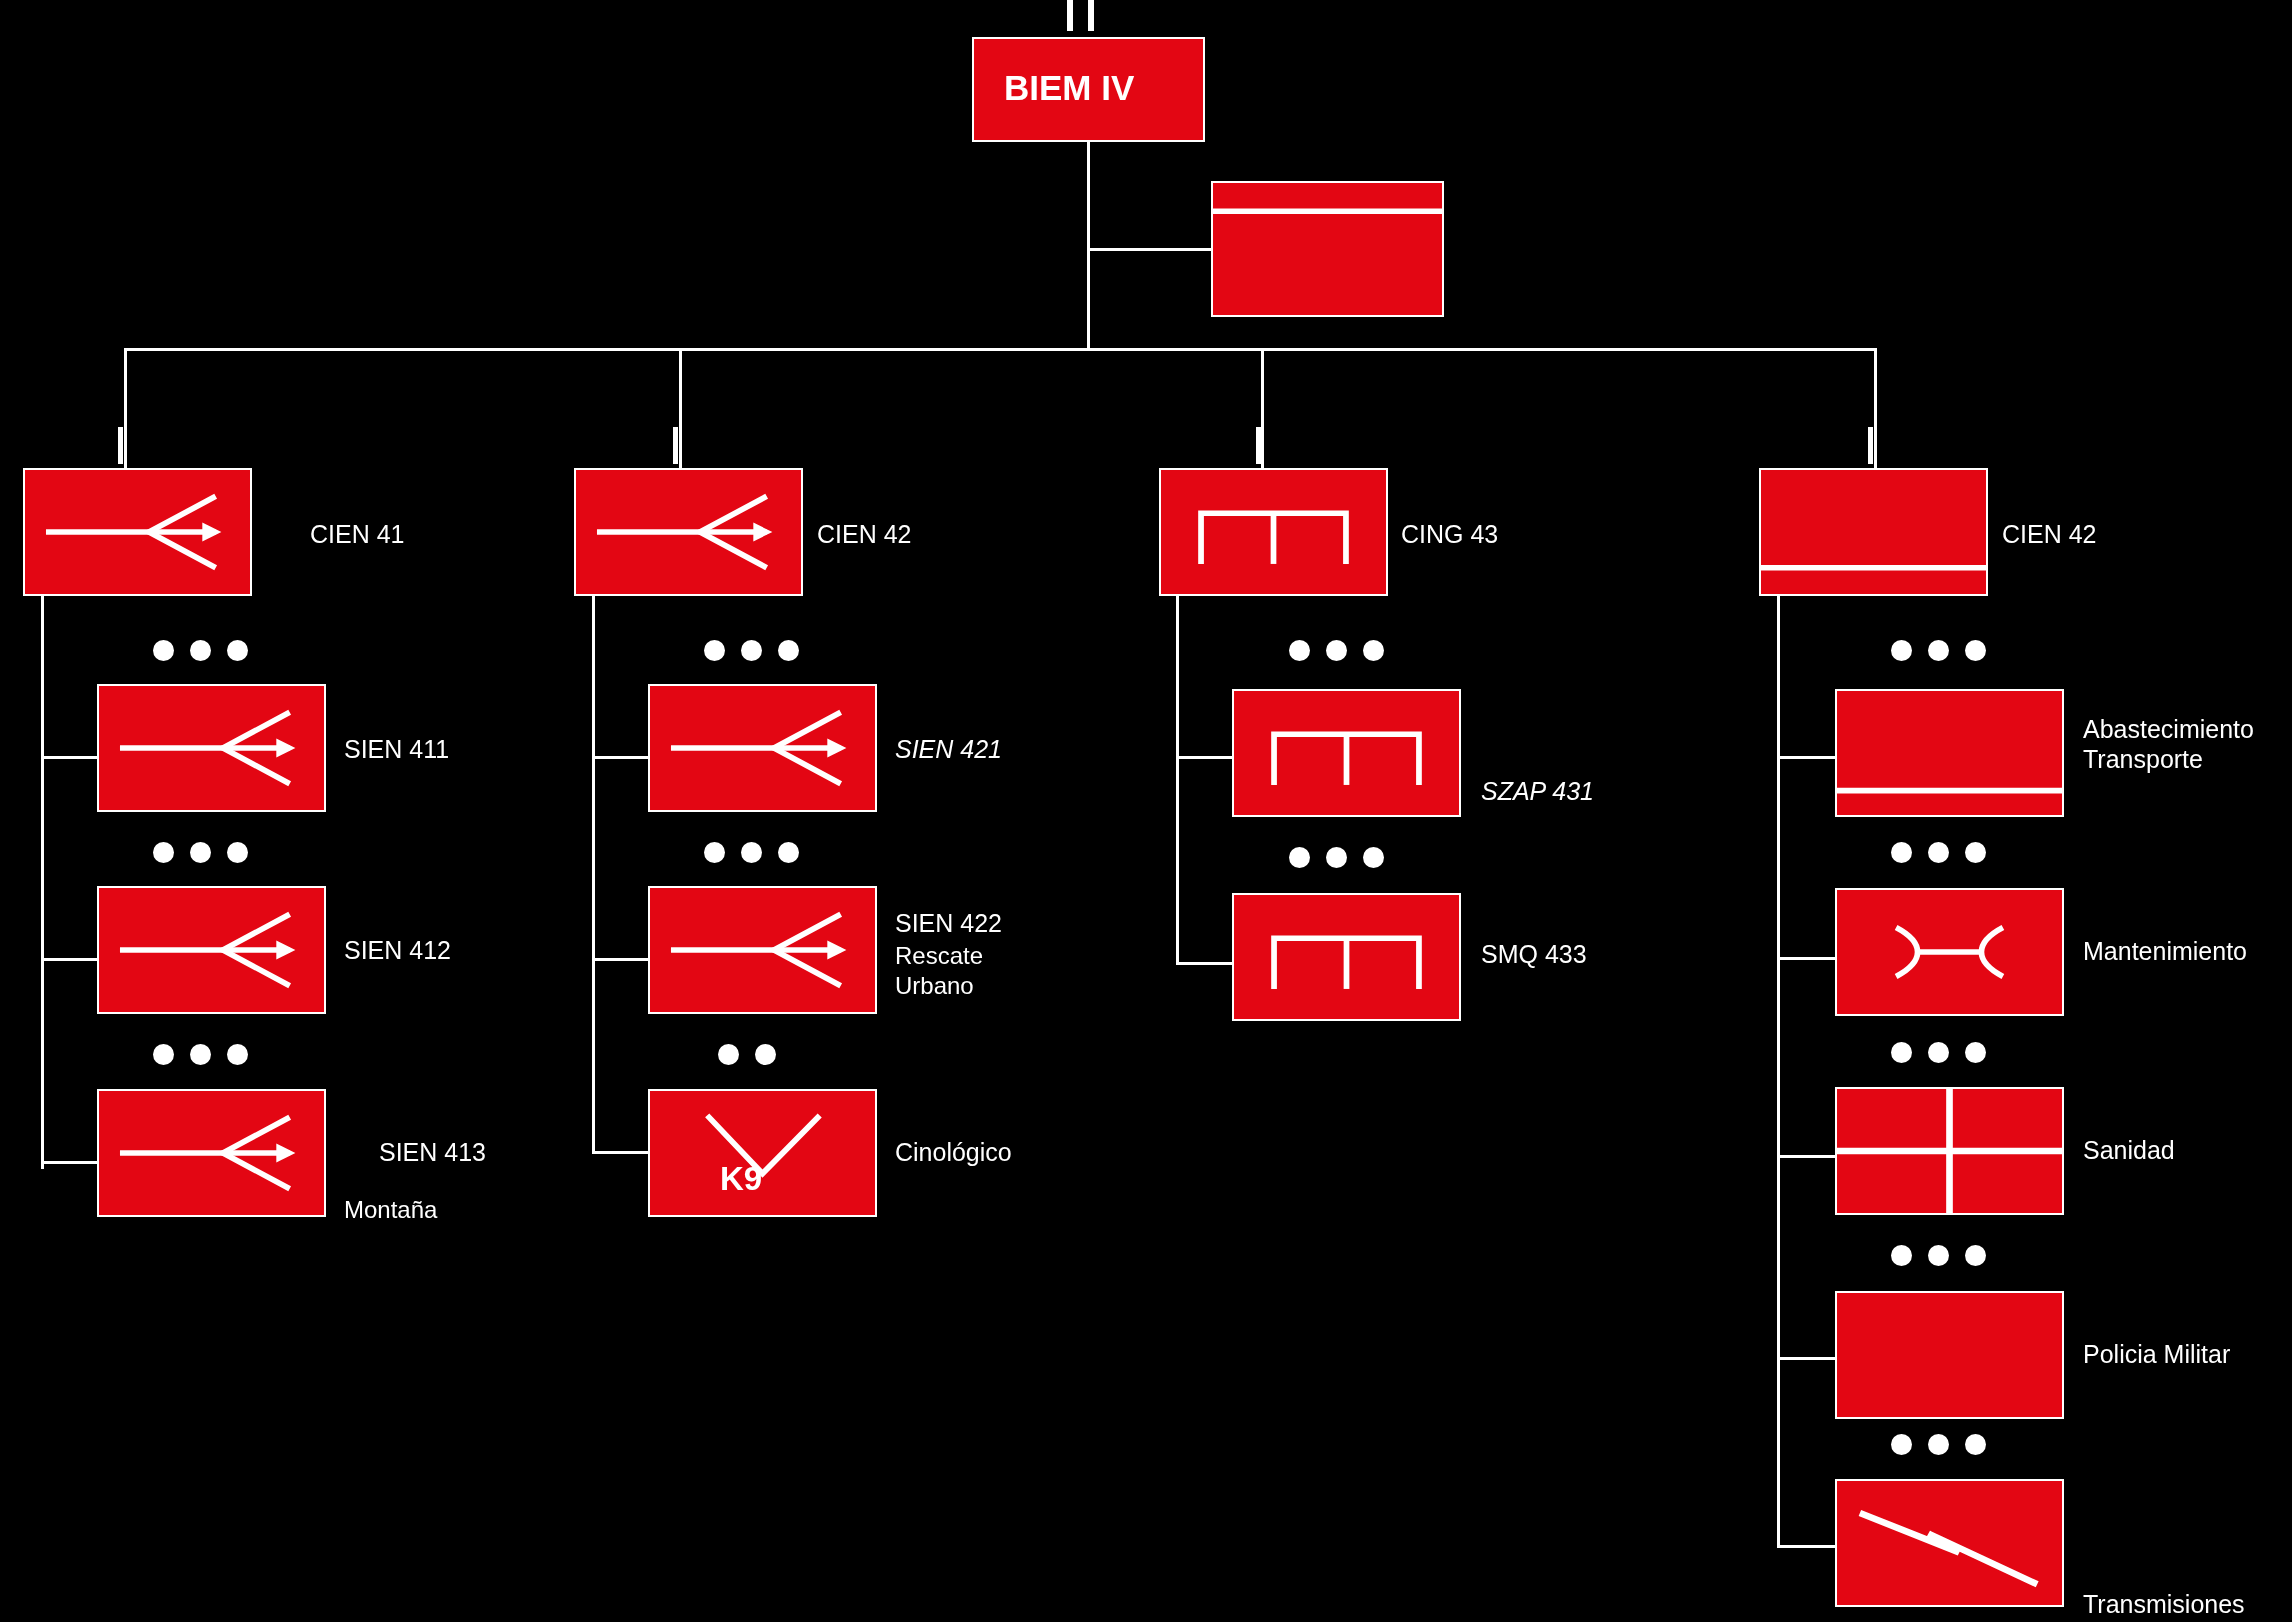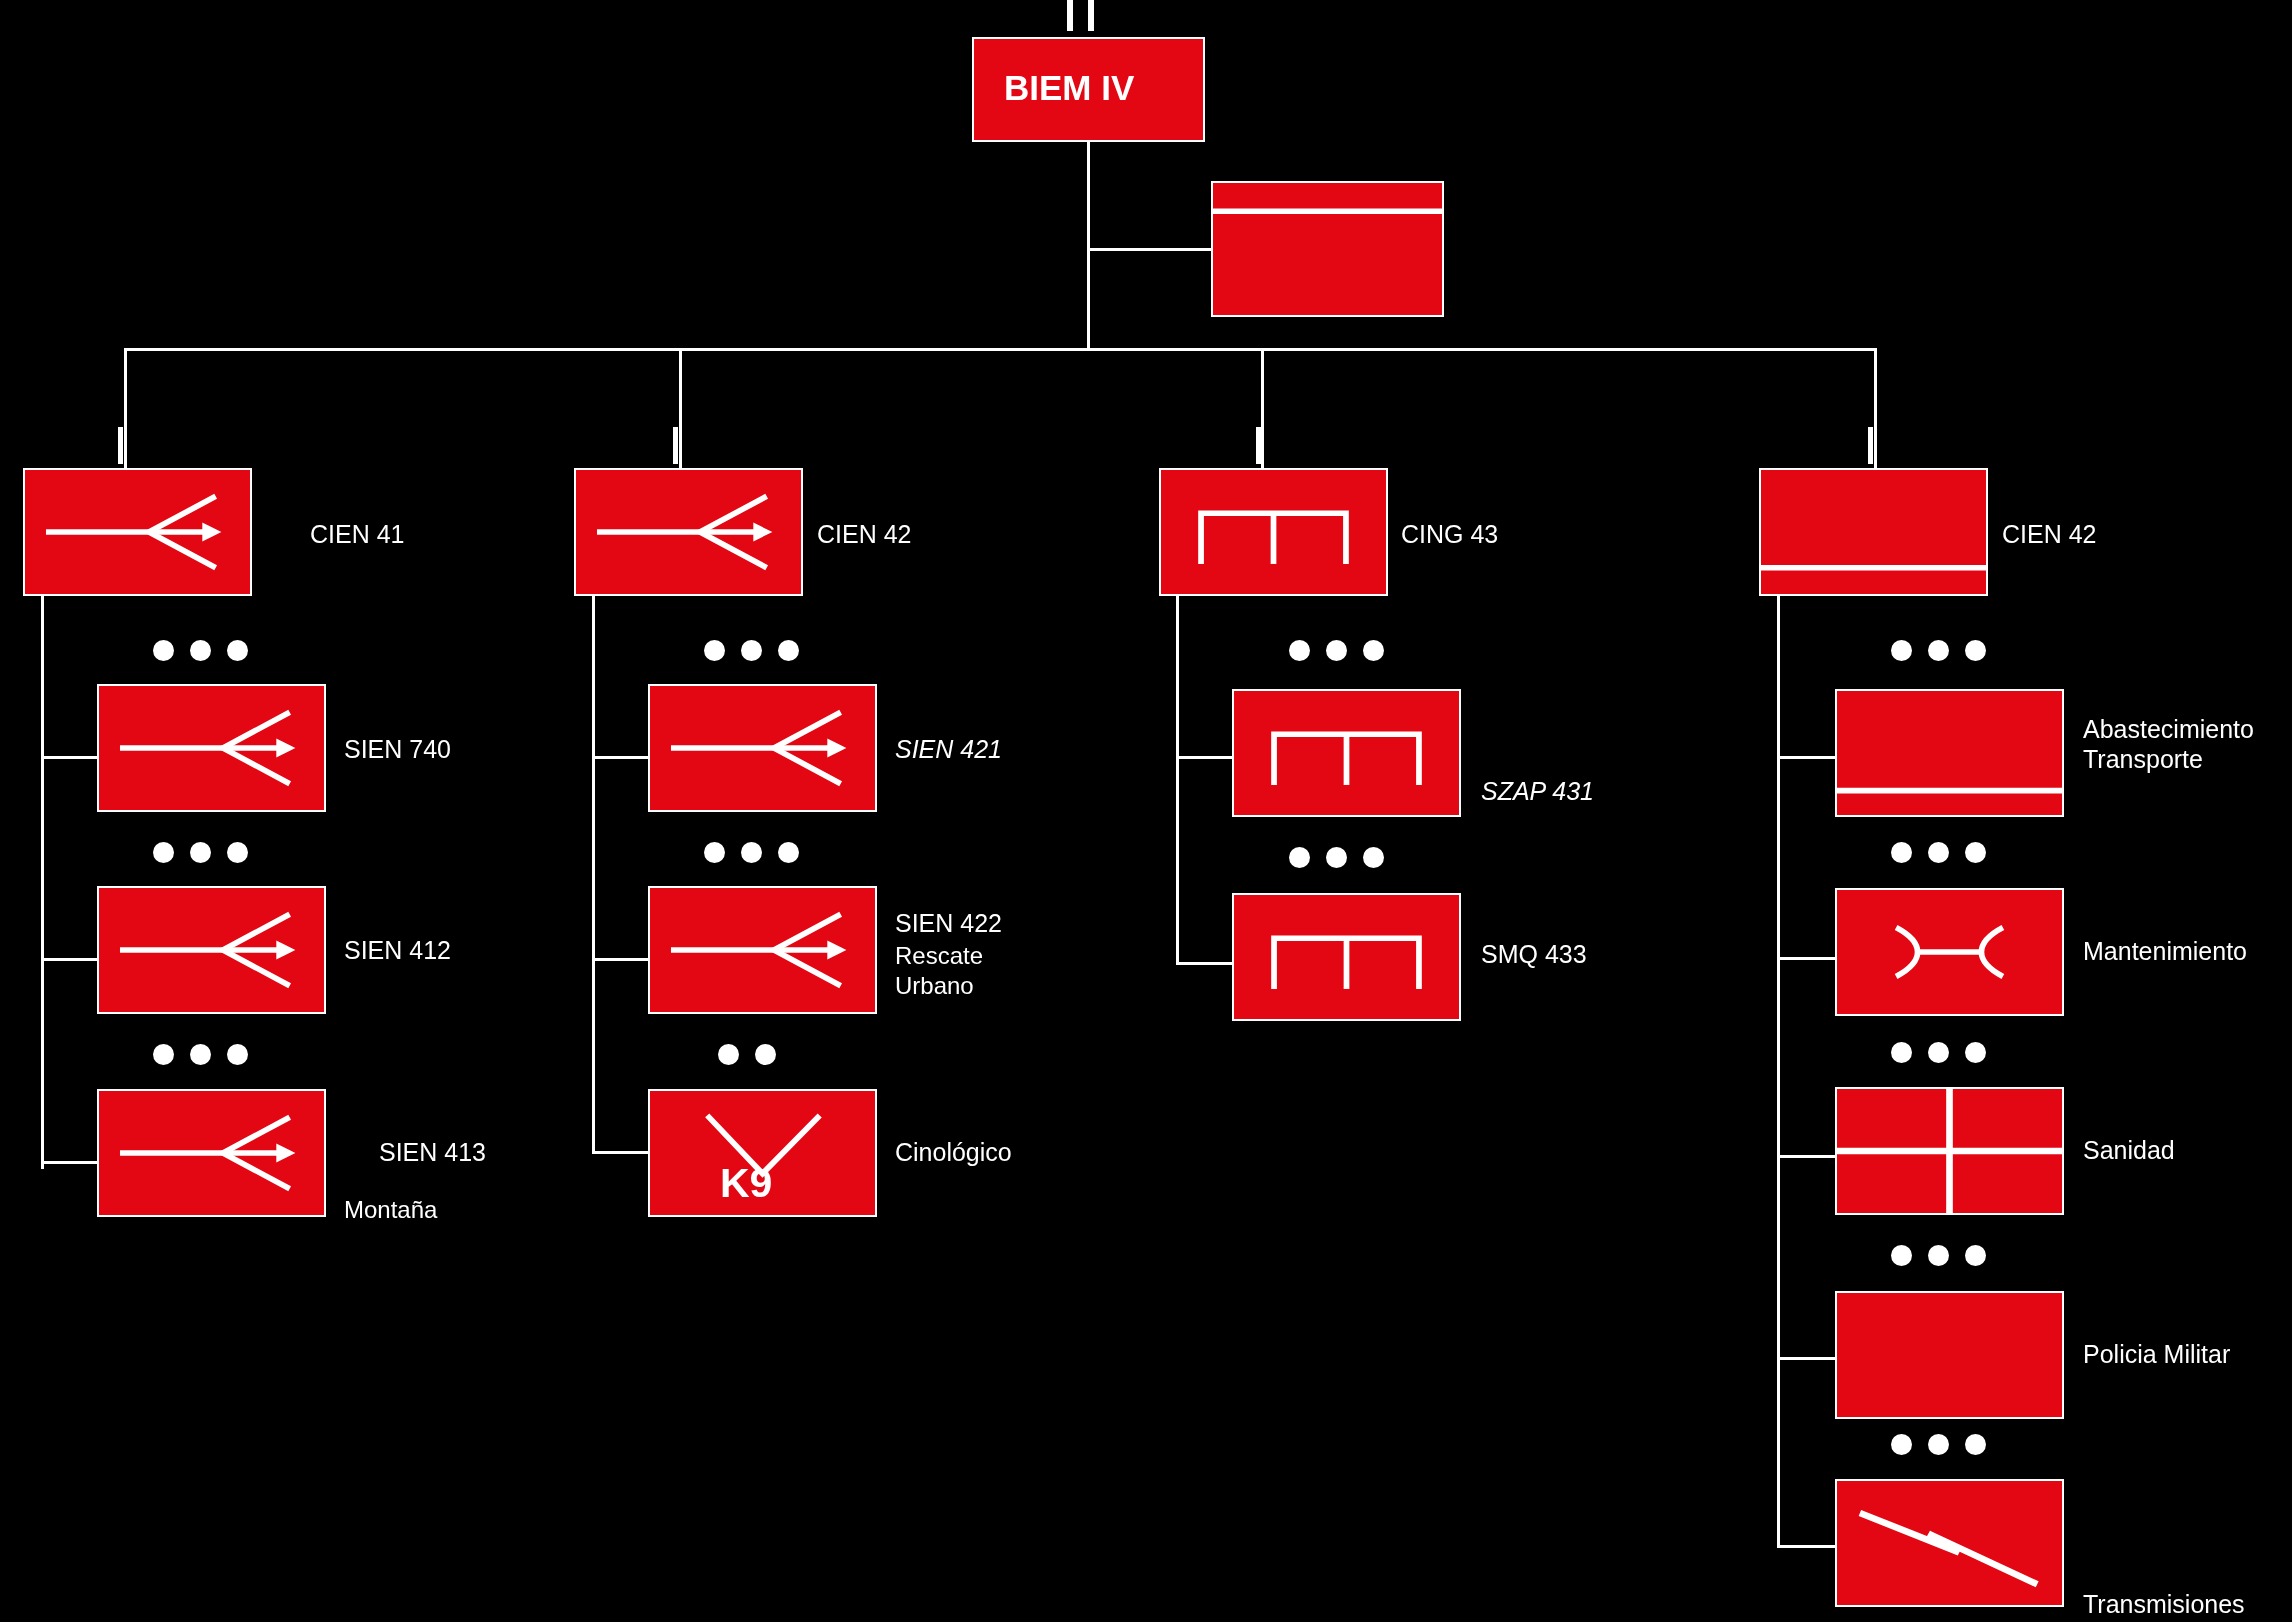--- a/index.html
+++ b/index.html
@@ -10,21 +10,21 @@
   .hline{height:2.9px;}
   .vline{width:2.9px;}
 
   
   .unit{position:absolute;background:#e30613;border:2.9px solid #ffffff;box-sizing:border-box;}
   .unit svg{position:absolute;left:0;top:0;width:100%;height:100%;display:block;}
 
   .label{position:absolute;color:#ffffff;font-size:25px;line-height:30px;white-space:pre;}
   .label.small{font-size:24px;}
   .title{position:absolute;color:#ffffff;font-weight:bold;font-size:35px;}
-  .k9{position:absolute;color:#fff;font-weight:bold;font-size:41px;}
+  .k9{position:absolute;color:#fff;font-weight:bold;font-size:33px;}
 
   .dots{position:absolute;display:flex;gap:15.5px;}
   .dot{width:21.3px;height:21.3px;border-radius:50%;background:#ffffff;}
 </style>
 </head>
 <body>
 
 <div class="canvas">
 
   <div class="dots" style="left:1067px;top:-7.8px;">
@@ -86,21 +86,21 @@
       <div class="dot"></div>
     </div>
   <div class="unit" style="left:97px;top:684px;width:229px;height:128px;">
     <svg viewBox="0 0 236 132" preserveAspectRatio="none">
       <rect x="0" y="0" width="236" height="132" fill="#e30613"></rect>
       <line x1="22" y1="66" x2="200" y2="66" stroke="#fff" stroke-width="6"></line>
       <polyline points="200,28 130,66 200,104" fill="none" stroke="#fff" stroke-width="6"></polyline>
       <polygon points="206,66 186,56 186,76" fill="#fff"></polygon>
     </svg>
   </div>
-  <div class="label" style="left:344px;top:734px;">SIEN 740</div>
+  <div class="label" style="left:344px;top:734px;">SIEN 411</div>
 
   <div class="dots" style="left:153px;top:842px;">
       <div class="dot"></div>
       <div class="dot"></div>
       <div class="dot"></div>
     </div>
   <div class="unit" style="left:97px;top:886px;width:229px;height:128px;">
     <svg viewBox="0 0 236 132" preserveAspectRatio="none">
       <rect x="0" y="0" width="236" height="132" fill="#e30613"></rect>
       <line x1="22" y1="66" x2="200" y2="66" stroke="#fff" stroke-width="6"></line>

